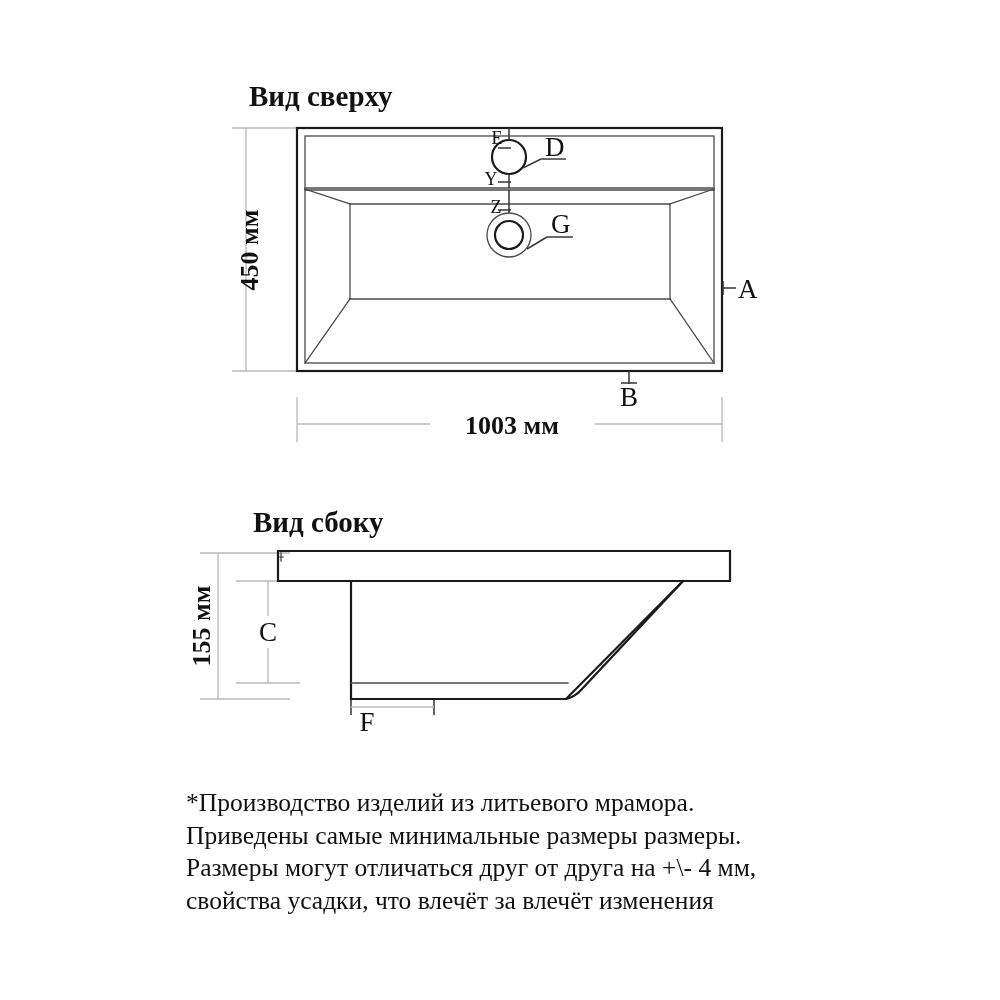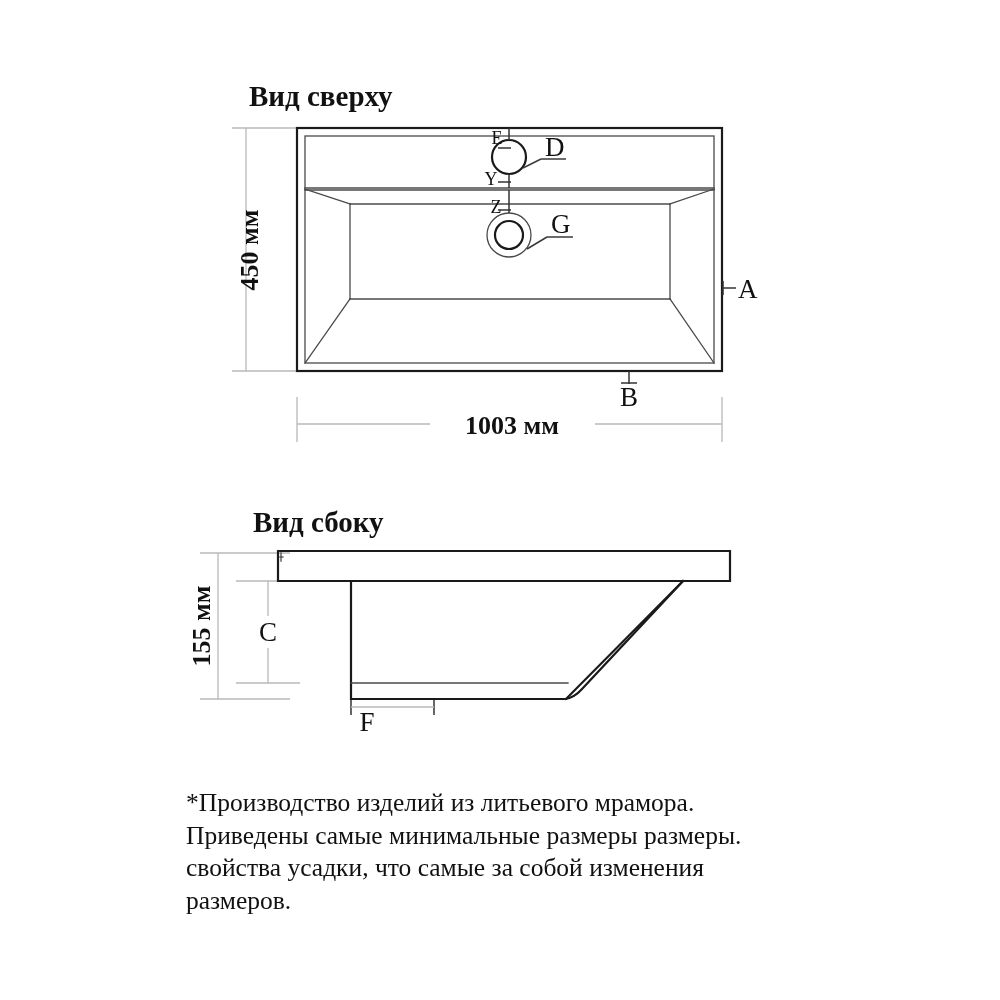--- a/index.html
+++ b/index.html
@@ -207,17 +207,17 @@
         <line class="dim-line-dark" x1="434" y1="684" x2="434" y2="699"></line>
         <line class="dim-line" x1="351" y1="691" x2="434" y2="691"></line>
         <text class="callout-text" x="367" y="715" text-anchor="middle">F</text>
       </g>
     </g>
   </svg>
 
   <div class="note-block">
     <div class="note-line">*Производство изделий из литьевого мрамора.</div>
     <div class="note-line">Приведены самые минимальные размеры размеры.</div>
-    <div class="note-line">свойства усадки, что самые за собой изменения</div>
-    <div class="note-line">размеров.</div>
+    <div class="note-line">Размеры могут отличаться друг от друга на +\- 4 мм,</div>
+    <div class="note-line">свойства усадки, что влечёт за влечёт изменения</div>
   </div>
 
 </div>
 
 </body></html>

